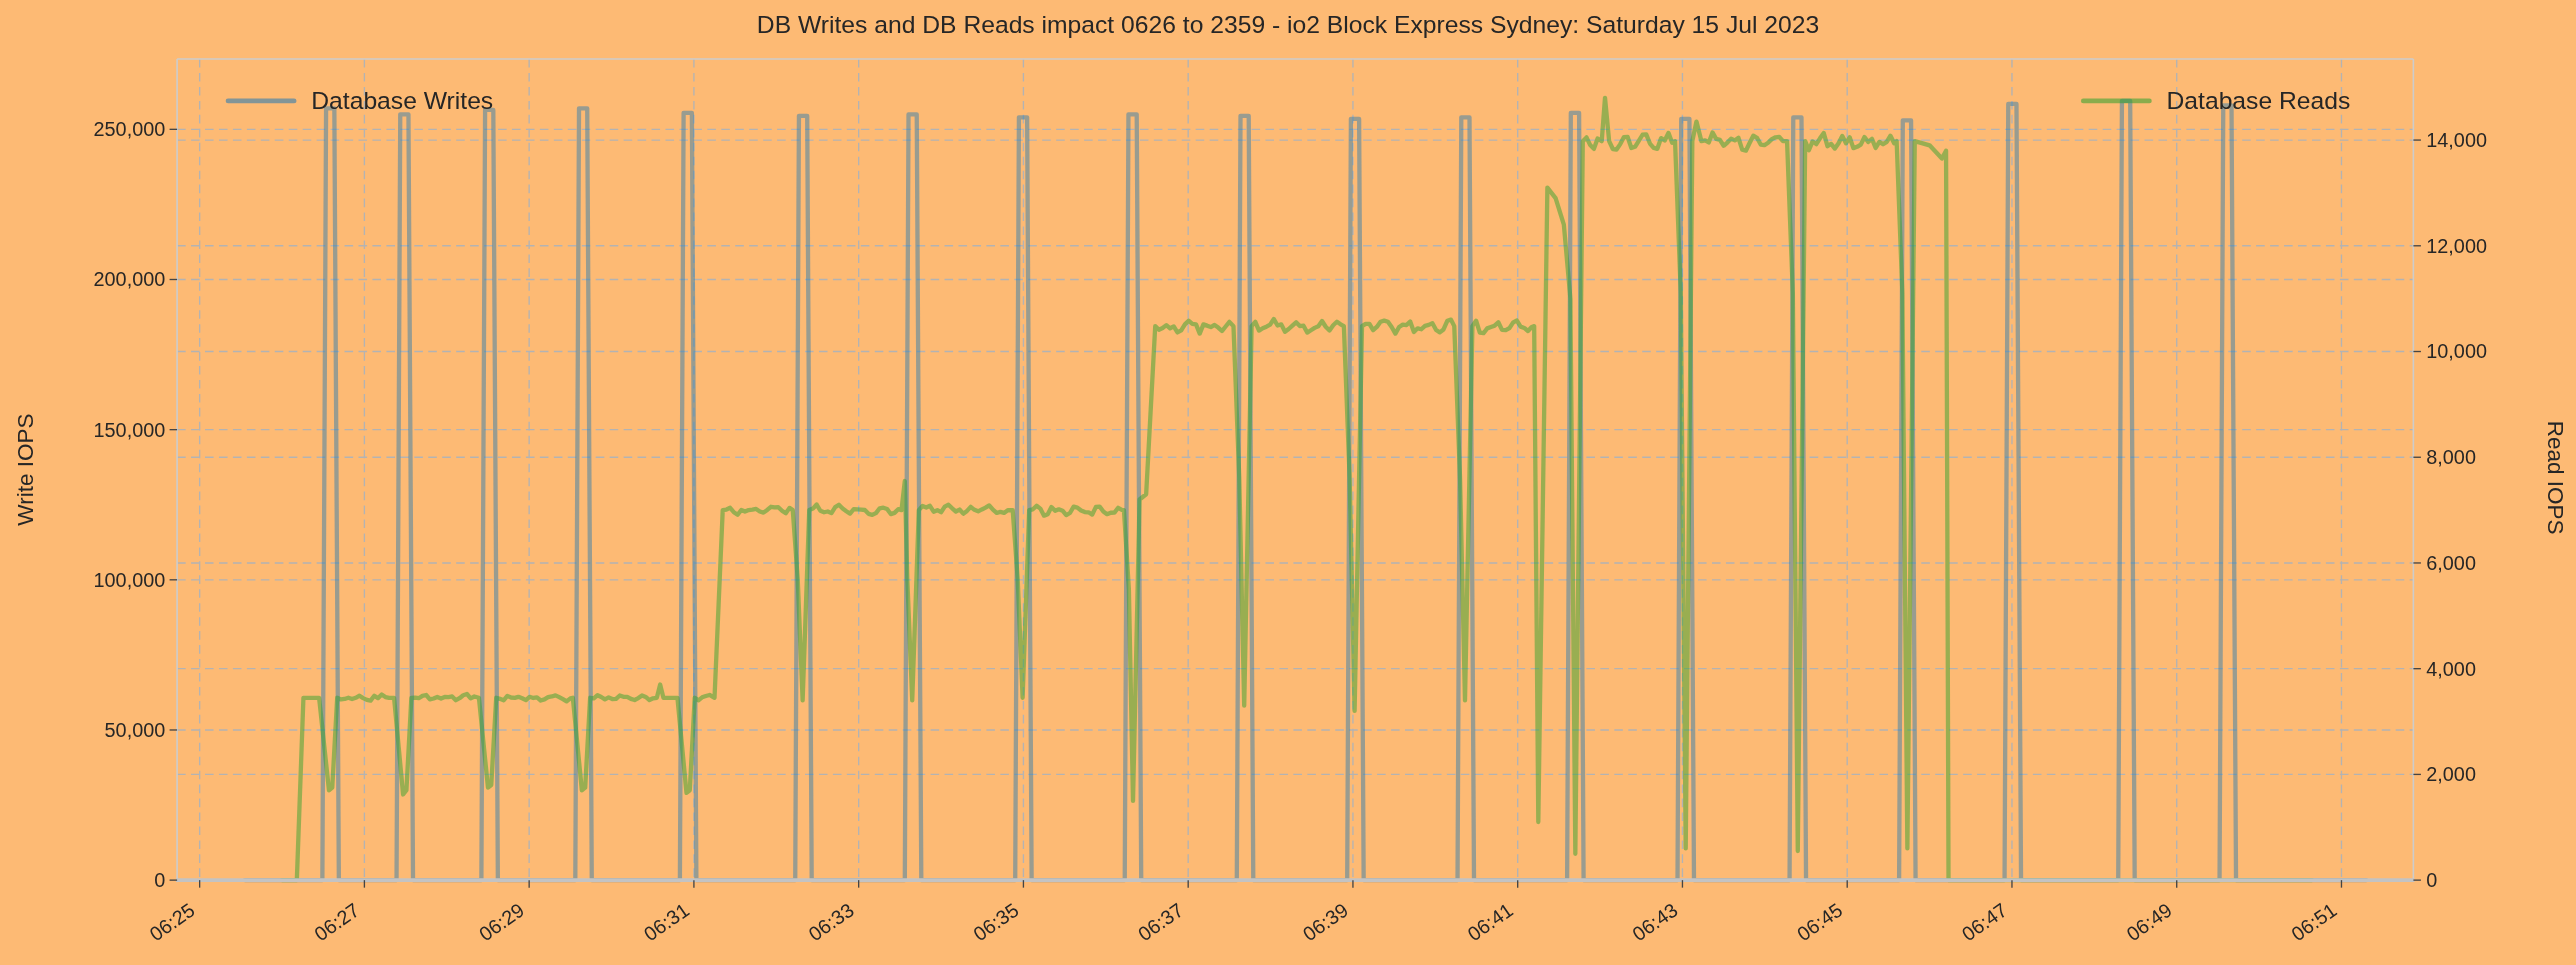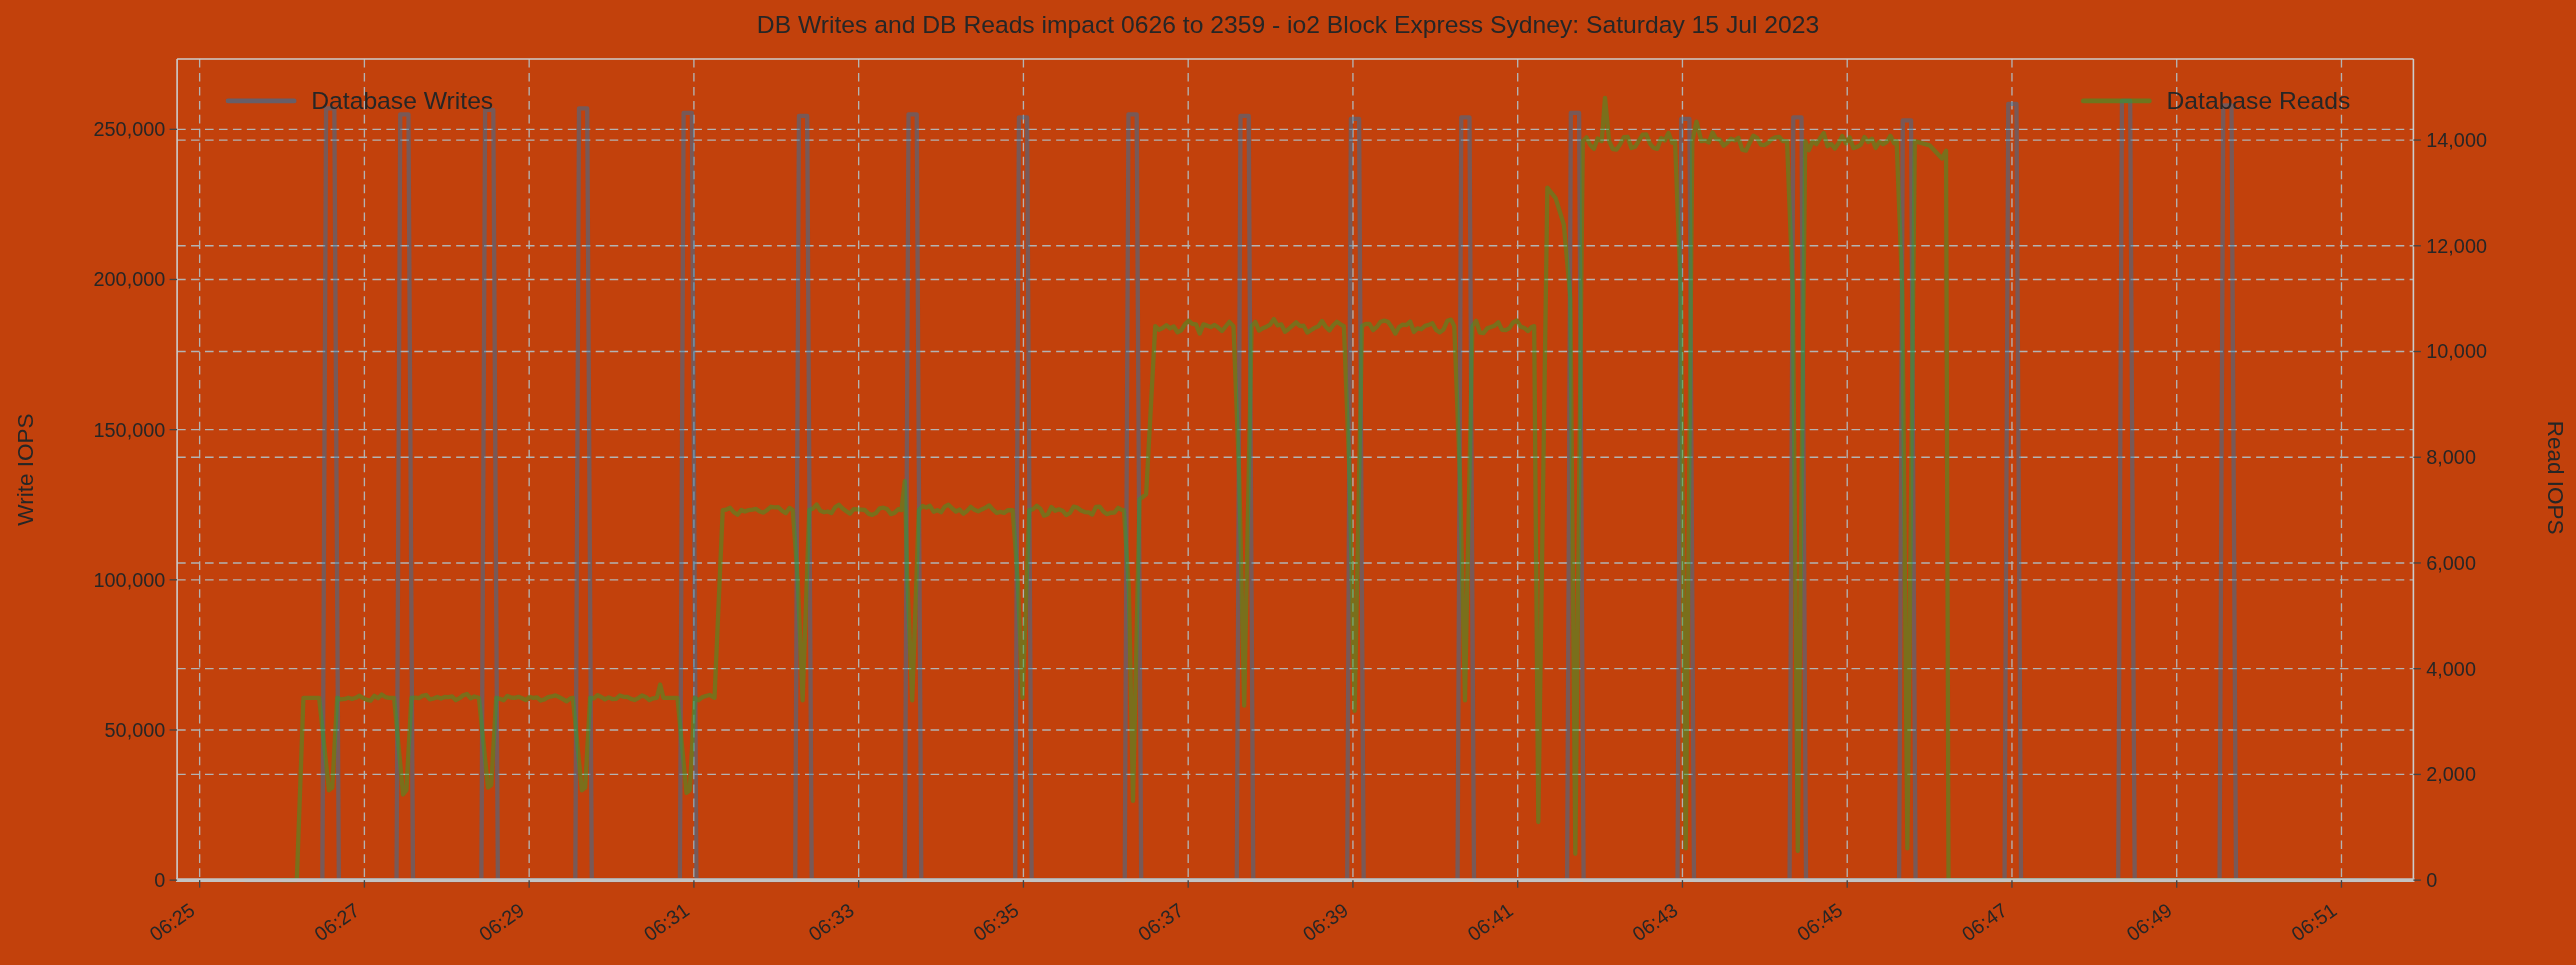--- a/index.html
+++ b/index.html
@@ -1,17 +1,17 @@
 <!DOCTYPE html>
 <html style="font-size:8.6px"><head>
 <meta charset="utf-8">
 <style>
   html,body{margin:0;padding:0;background:#ffffff;}
   body{width:2576px;height:966px;font-family:"Liberation Sans",sans-serif;}
-  #figure{position:relative;width:2576px;height:966px;background:#c2410c;overflow:hidden;}
+  #figure{position:relative;width:2576px;height:966px;background:#fdba74;overflow:hidden;}
   svg{position:absolute;left:0;top:0;}
   text{fill:#262626;}
 </style>
 </head>
 <body>
 
 <div id="figure">
   <svg id="chart-svg" width="2576" height="966" viewBox="0 0 4800 1800">
 
     <text id="chart-title" x="2400" y="62" font-size="46" text-anchor="middle">DB Writes and DB Reads impact 0626 to 2359 - io2 Block Express Sydney: Saturday 15 Jul 2023</text>

